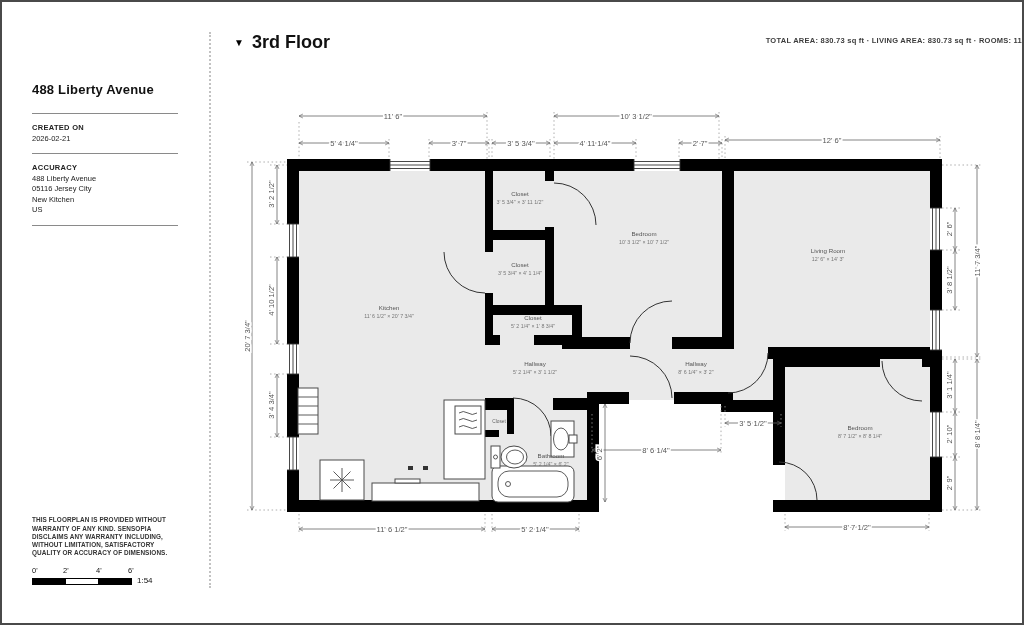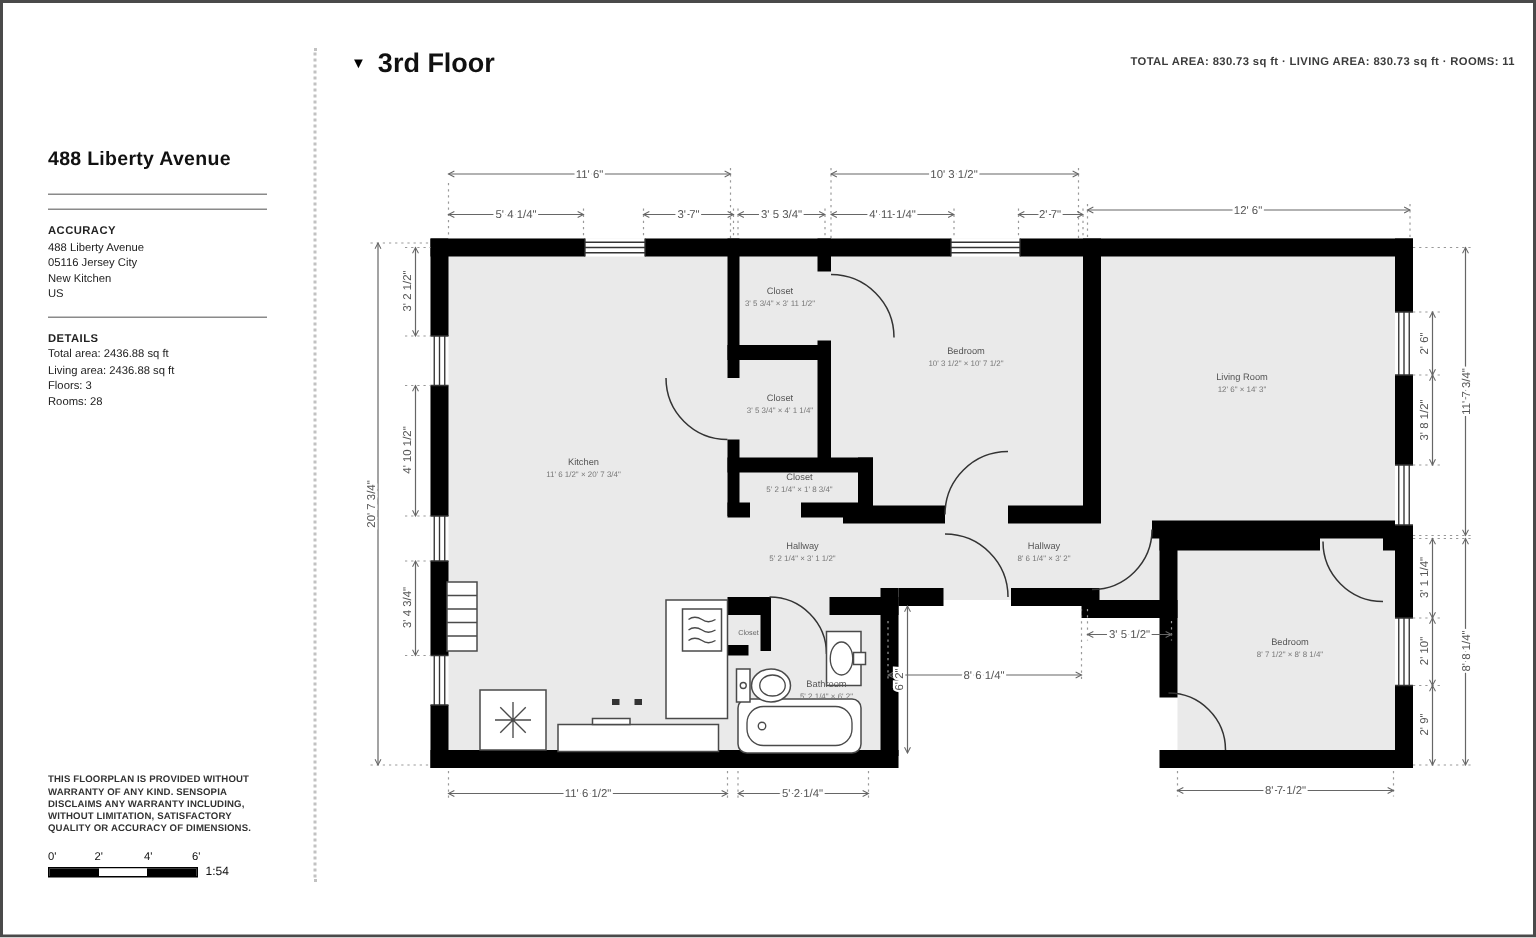--- a/index.html
+++ b/index.html
@@ -1,41 +1,41 @@
 <!DOCTYPE html>
 <html><head>
 <meta charset="utf-8">
 <style>
   html,body{margin:0;padding:0;background:#fff;}
   .page{position:relative;width:1024px;height:625px;box-sizing:border-box;
         border:2px solid #4a4a4a;background:#fff;overflow:hidden;
         font-family:"Liberation Sans", sans-serif;color:#111;}
   
-  .sidebar{position:absolute;left:30px;top:96px;width:146px;}
+  .sidebar{position:absolute;left:30px;top:80px;width:146px;}
   .sidebar h1{font-size:13px;font-weight:bold;margin:0 0 16px 0;letter-spacing:.2px;}
   .sidebar hr{border:0;border-top:1px solid #8a8a8a;margin:9px 0;}
   .sec{font-size:7.5px;line-height:10.5px;color:#222;}
   .sec .lbl{font-weight:bold;letter-spacing:.3px;}
   .disclaimer{position:absolute;left:30px;top:508px;width:152px;font-size:6.4px;
               line-height:8.2px;font-weight:bold;color:#333;letter-spacing:.1px;}
   .scalebar{position:absolute;left:30px;top:564px;width:170px;font-size:7.5px;color:#111;}
   .scalebar .ticks{position:relative;height:10px;}
   .scalebar .ticks span{position:absolute;top:0;}
   .scalebar .row{display:flex;align-items:flex-end;margin-top:1px;}
   .scalebar .bar{display:flex;width:100px;height:7px;border:1px solid #000;box-sizing:border-box;}
   .scalebar .seg{flex:1;}
   .seg.b{background:#000;} .seg.w{background:#fff;}
   .scalebar .ratio{margin-left:5px;font-size:8px;line-height:8px;}
   .vsep{position:absolute;left:207px;top:30px;height:556px;width:0;
         border-left:2px dotted #c2c2c2;}
   
   .floor-header{position:absolute;left:232px;top:30px;display:flex;align-items:center;gap:8px;cursor:pointer;}
   .floor-header .tri{font-size:10px;line-height:12px;color:#000;}
   .floor-header .txt{font-size:18px;font-weight:bold;}
-  .stats{position:absolute;right:12px;top:34px;font-size:7.5px;font-weight:bold;
+  .stats{position:absolute;right:0;top:34px;font-size:7.5px;font-weight:bold;
          color:#3c3c3c;letter-spacing:.25px;}
   
   svg{position:absolute;left:0;top:0;}
   .wall{fill:#000;}
   .floor{fill:#eaeaea;}
   .arc{fill:none;stroke:#333;stroke-width:1;}
   .fix{fill:#fff;stroke:#4a4a4a;stroke-width:1;}
   .fixl{fill:none;stroke:#4a4a4a;stroke-width:0.9;}
   .win{fill:#fff;}
   .winl{stroke:#333;stroke-width:0.9;}
@@ -47,36 +47,33 @@
   .rtiny{font-size:4.8px;fill:#666;text-anchor:middle;}
 </style>
 </head>
 <body>
 
 <div class="page">
 
   <aside class="sidebar">
     <h1>488 Liberty Avenue</h1>
     <hr>
+    <div class="sec">
+      <div class="lbl">CREATED ON</div>
+      <div>2026-02-21</div>
+    </div>
     <hr>
     <div class="sec">
       <div class="lbl">ACCURACY</div>
       <div>488 Liberty Avenue</div>
       <div>05116 Jersey City</div>
       <div>New Kitchen</div>
       <div>US</div>
     </div>
     <hr>
-    <div class="sec">
-      <div class="lbl">DETAILS</div>
-      <div>Total area: 2436.88 sq ft</div>
-      <div>Living area: 2436.88 sq ft</div>
-      <div>Floors: 3</div>
-      <div>Rooms: 28</div>
-    </div>
   </aside>
 
   <p class="disclaimer">THIS FLOORPLAN IS PROVIDED WITHOUT WARRANTY OF ANY KIND. SENSOPIA DISCLAIMS ANY WARRANTY INCLUDING, WITHOUT LIMITATION, SATISFACTORY QUALITY OR ACCURACY OF DIMENSIONS.</p>
 
   <div class="scalebar">
     <div class="ticks">
       <span style="left:0">0'</span>
       <span style="left:31px">2'</span>
       <span style="left:64px">4'</span>
       <span style="left:96px">6'</span>

